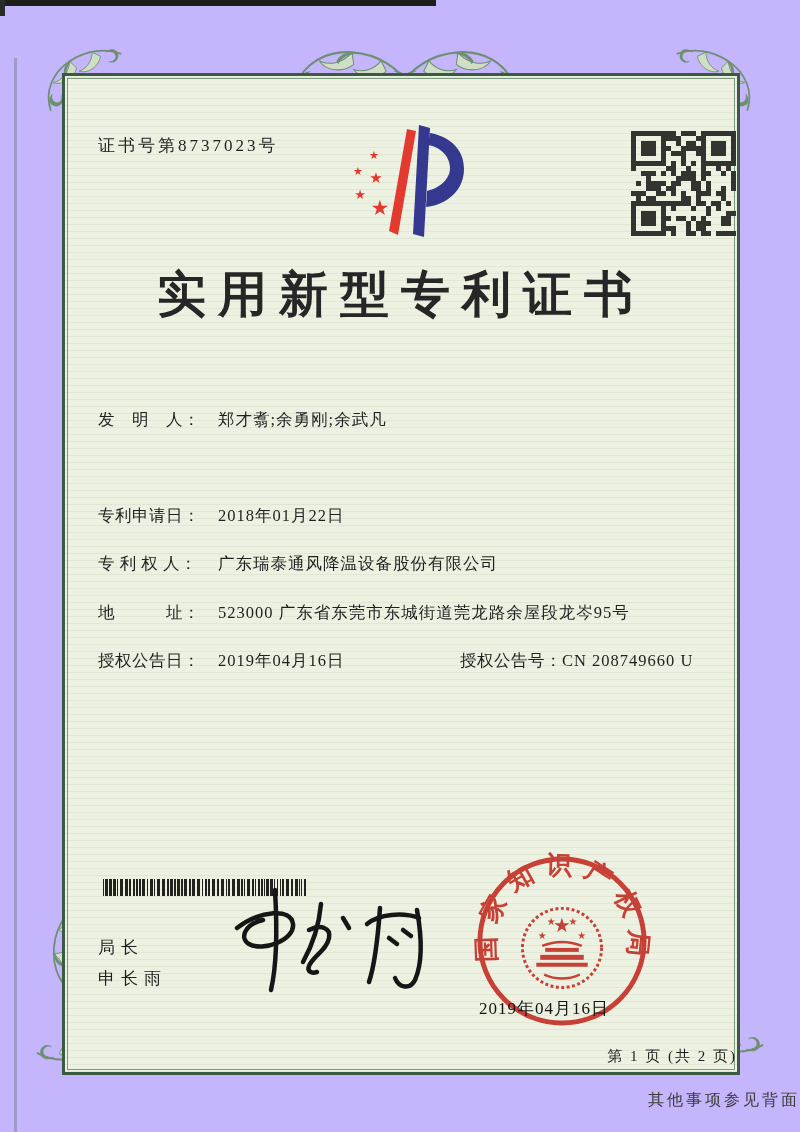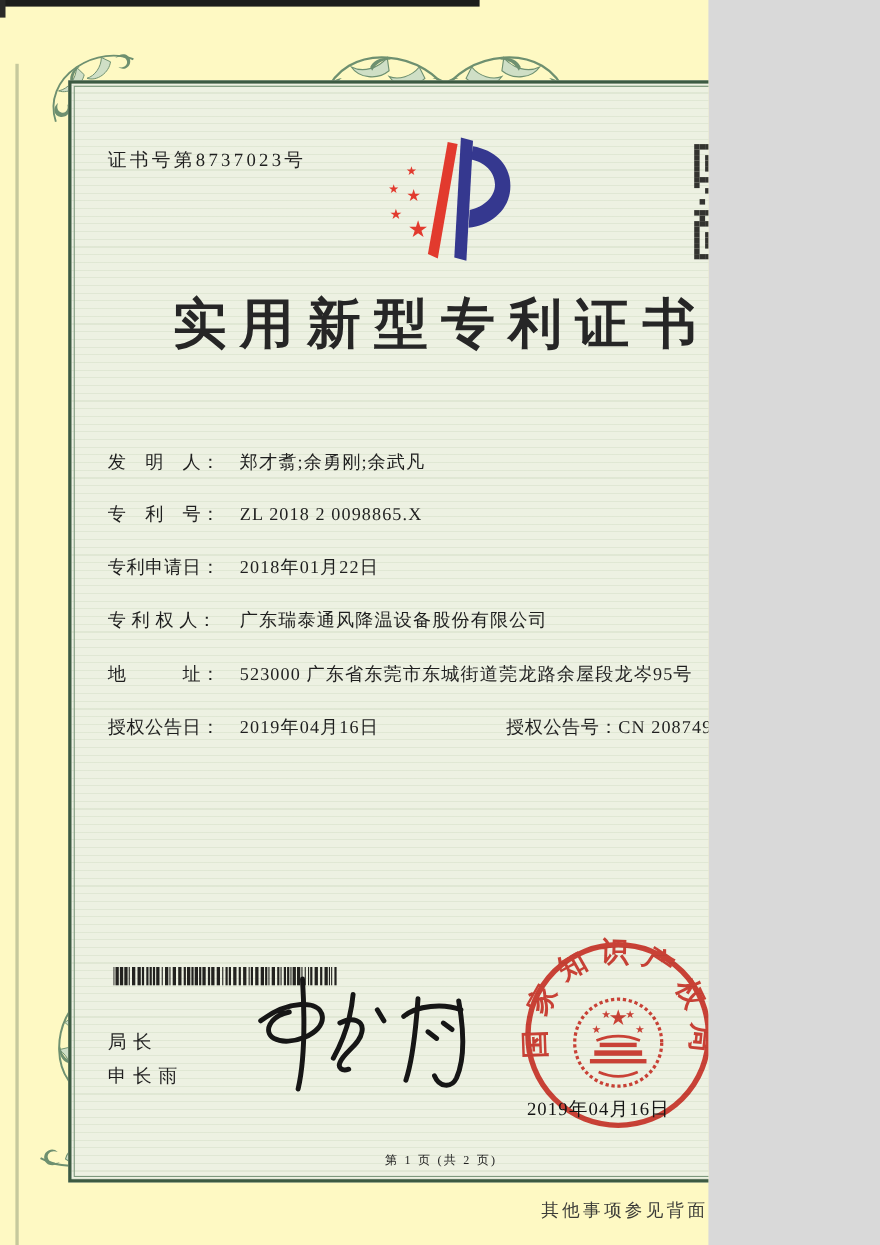--- a/index.html
+++ b/index.html
@@ -3,21 +3,21 @@
 <meta charset="utf-8">
 <style>
   :root{
     --seal-red:#d6352c; --logo-red:#e23a2e; --logo-blue:#35388f;
     --border-green:#3c5a42; --orn:#6e9070; --orn-light:#cfdfc6;
     --paper-green:#edf1e2; --text:#1f1f1f;
   }
   html,body{margin:0;padding:0;}
   body{background:#d9d9d9;}
   .page{
-    position:relative;width:644px;height:1132px;background:#fef9c3;overflow:hidden;
+    position:relative;width:800px;height:1132px;background:#c4b5fd;overflow:hidden;
     font-family:"Liberation Serif","DejaVu Serif",serif;color:var(--text);
   }
   .scan-strip{position:absolute;left:0;top:0;width:436px;height:6px;background:#1d1d1b;}
   .scan-sliver{position:absolute;left:0;top:0;width:5px;height:16px;background:#2a2a28;}
   .spine-shadow{position:absolute;left:14px;top:58px;width:3px;height:1074px;background:rgba(70,90,70,.30);}
   .frame{
     position:absolute;left:62px;top:73px;width:678px;height:1002px;box-sizing:border-box;
     border:3px solid var(--border-green);
     background:
       repeating-linear-gradient(0deg, rgba(130,160,110,0.12) 0px, rgba(130,160,110,0.12) 1px, transparent 1px, transparent 7px),
@@ -34,21 +34,21 @@
   .fvalue{letter-spacing:1px;}
   .grant2{position:absolute;left:362px;top:0;}
   .paras{position:absolute;left:33px;top:607px;width:614px;font-size:16.3px;line-height:26.5px;text-align:justify;}
   .paras p{margin:0;text-indent:2em;}
   .barcode{position:absolute;left:38px;top:803px;width:205px;height:17px;}
   .director-title{position:absolute;left:33px;top:860px;font-size:17px;letter-spacing:6px;font-family:"Liberation Sans","DejaVu Sans",sans-serif;}
   .director-name{position:absolute;left:33px;top:891px;font-size:17px;letter-spacing:6px;font-family:"Liberation Sans","DejaVu Sans",sans-serif;}
   .signature{position:absolute;left:150px;top:808px;width:232px;height:118px;}
   .seal{position:absolute;left:408px;top:776px;width:178px;height:178px;opacity:.92;mix-blend-mode:multiply;}
   .seal-date{position:absolute;left:414px;top:921px;font-size:17px;letter-spacing:1px;color:#141414;z-index:3;}
-  .page-footer{position:absolute;left:0;right:0;top:971px;text-align:center;font-size:11px;letter-spacing:2px;}
+  .page-footer{position:absolute;left:0;right:0;top:971px;text-align:right;font-size:15px;letter-spacing:2px;}
   .back-note{position:absolute;left:0;right:0;top:1090px;text-align:right;font-size:16px;letter-spacing:3px;color:#3c3c38;}
 </style>
 </head>
 <body>
 
 <svg width="0" height="0" style="position:absolute">
   <defs>
     <symbol id="flourish" viewBox="0 0 140 64">
       <path d="M4,52 C14,24 40,10 70,12 C100,14 124,30 136,50" fill="none" stroke="var(--orn)" stroke-width="2.5"></path>
       <path d="M70,12 C60,24 44,28 32,22 C40,34 60,36 72,26 Z" fill="var(--orn-light)" stroke="var(--orn)" stroke-width="1.2"></path>
@@ -337,21 +337,20 @@
           <rect x="75" y="100" width="5" height="5" fill="#33332f"></rect>
           <rect x="85" y="100" width="5" height="5" fill="#33332f"></rect>
           <rect x="90" y="100" width="5" height="5" fill="#33332f"></rect>
           <rect x="95" y="100" width="5" height="5" fill="#33332f"></rect>
           <rect x="100" y="100" width="5" height="5" fill="#33332f"></rect>
         </svg></div>
 
     <div class="title">实用新型专利证书</div>
 
     <div class="field" style="top:333px"><span class="flabel">发　明　人：</span><span class="fvalue">郑才翥;余勇刚;余武凡</span></div>
-    <div class="field" style="top:381px"><span class="flabel">专　利　号：</span><span class="fvalue">ZL 2018 2 0098865.X</span></div>
     <div class="field" style="top:429px"><span class="flabel">专利申请日：</span><span class="fvalue">2018年01月22日</span></div>
     <div class="field" style="top:477px"><span class="flabel">专 利 权 人：</span><span class="fvalue">广东瑞泰通风降温设备股份有限公司</span></div>
     <div class="field" style="top:526px"><span class="flabel">地　　　址：</span><span class="fvalue">523000 广东省东莞市东城街道莞龙路余屋段龙岑95号</span></div>
 
     <div class="field" style="top:574px">
       <span class="flabel">授权公告日：</span><span class="fvalue">2019年04月16日</span>
       <span class="grant2"><span>授权公告号：</span><span class="fvalue">CN 208749660 U</span></span>
     </div>
 
 

